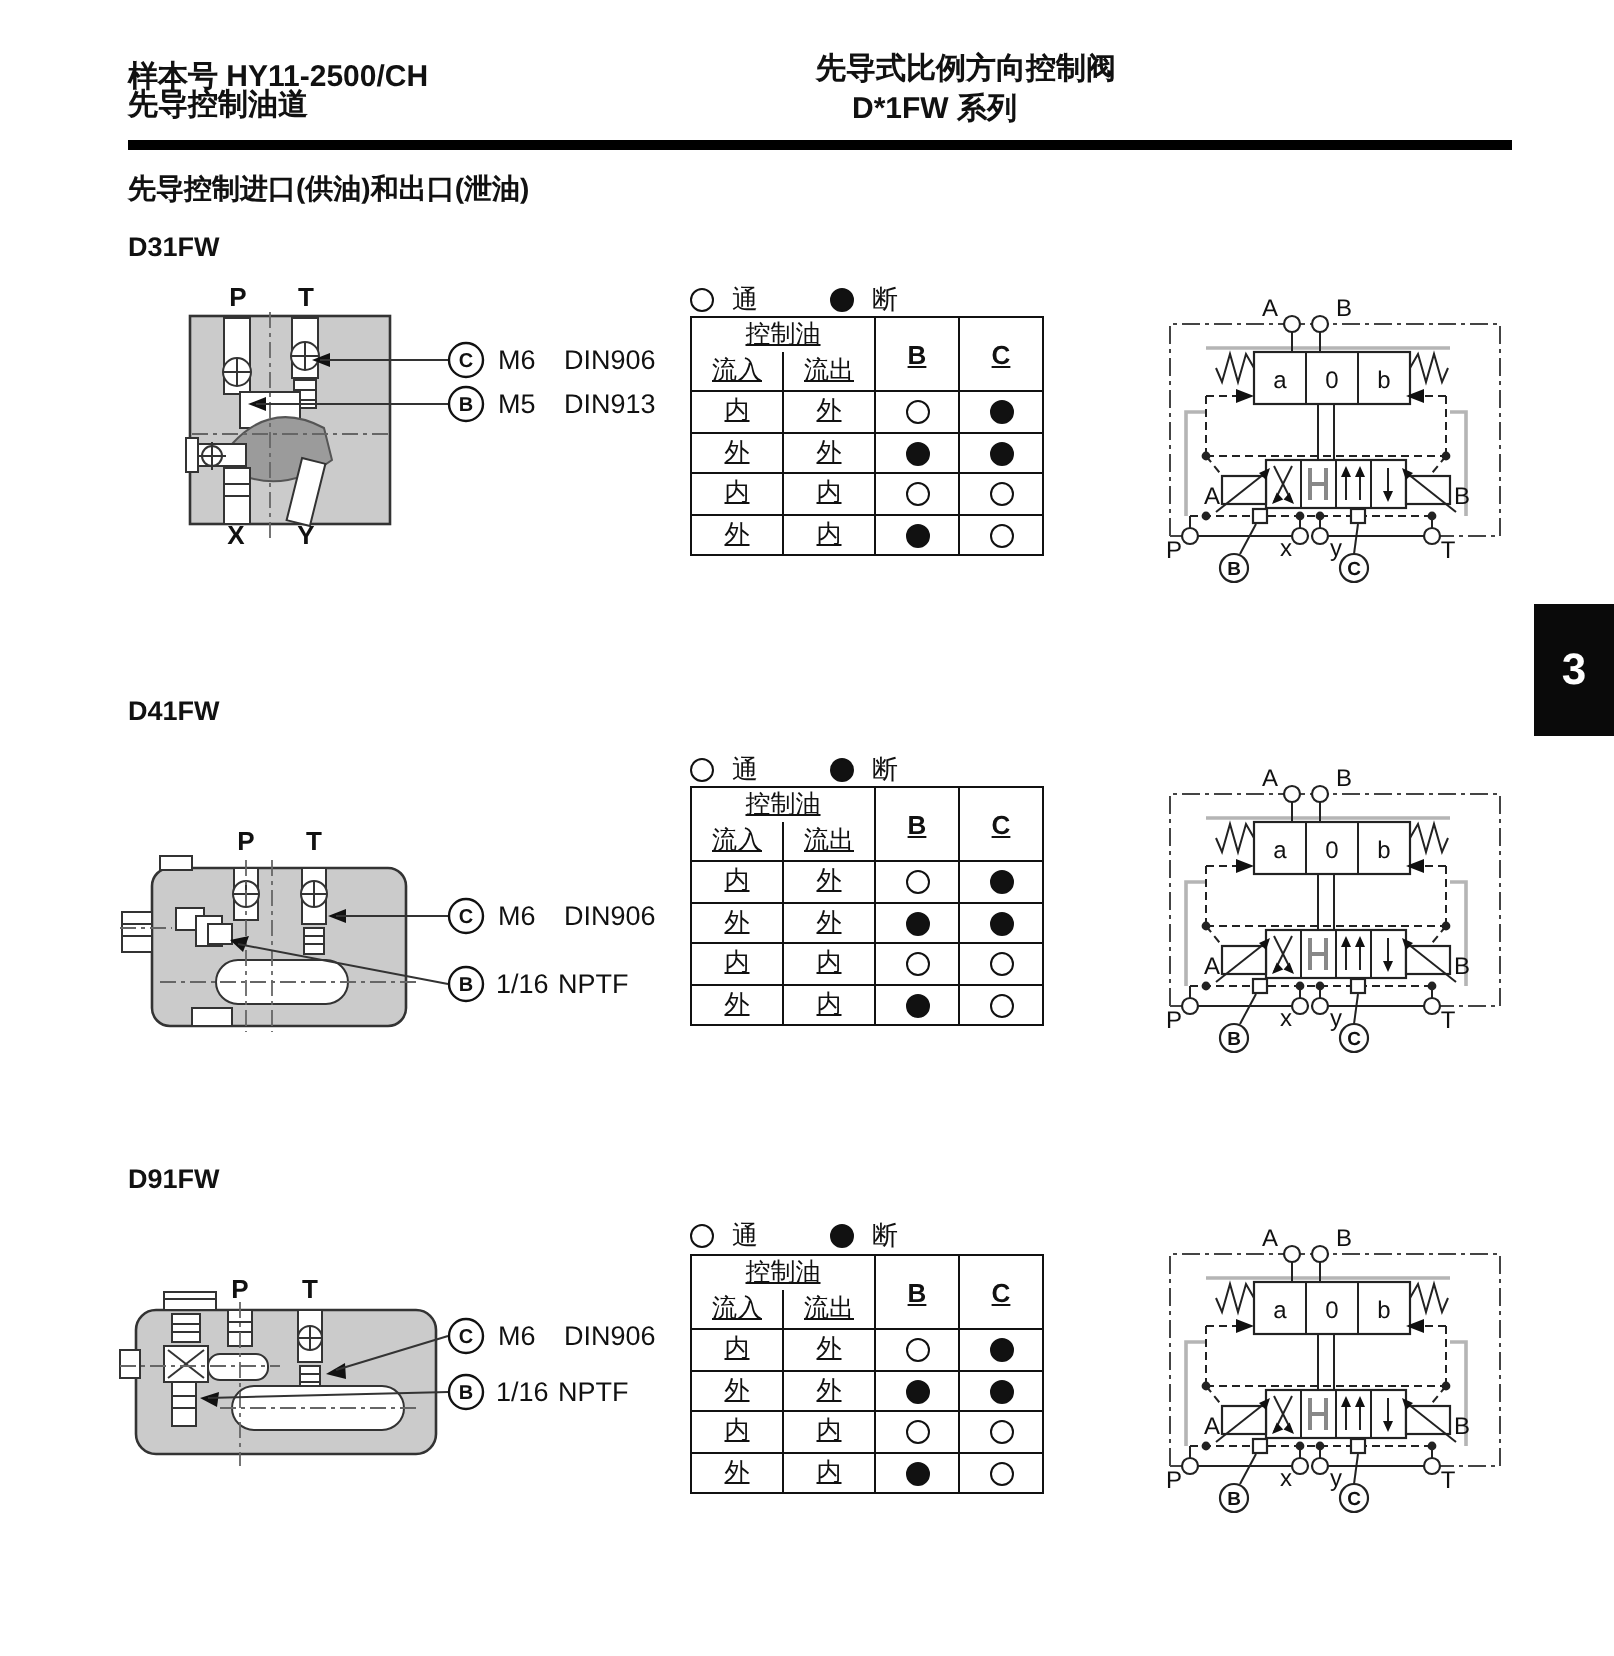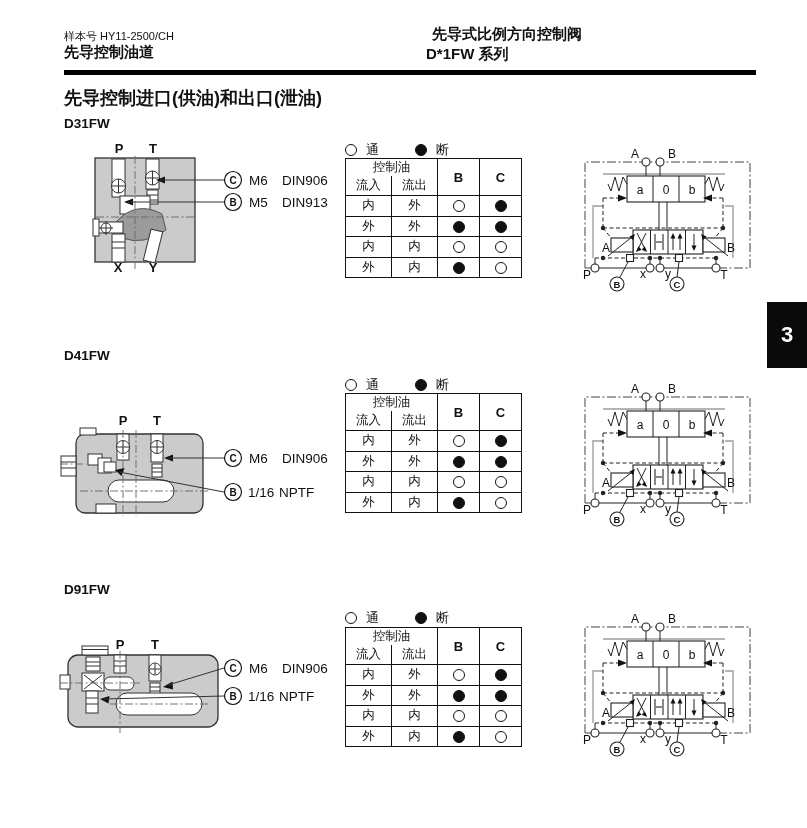--- a/index.html
+++ b/index.html
@@ -1,37 +1,37 @@
 <!DOCTYPE html>
 <html><head>
 <meta charset="utf-8">
 <style>
   html,body{margin:0;padding:0;background:#fff;}
   .page{position:relative;width:807px;height:828px;background:#fff;overflow:hidden;
         font-family:"Liberation Sans","DejaVu Sans",sans-serif;color:#111;}
   .abs{position:absolute;}
-  .hdr-small{font-size:11px;font-weight:normal;}
+  .hdr-small{font-size:15px;font-weight:bold;}
   .hdr-big{font-size:15px;font-weight:bold;}
   .rule{background:#000;height:5px;}
-  .subtitle{font-size:18px;font-weight:bold;}
+  .subtitle{font-size:14px;font-weight:bold;}
   .sec-title{font-size:13.5px;font-weight:bold;}
   .page-tab{background:#0a0a0a;color:#fff;display:flex;align-items:center;justify-content:center;
             font-size:22px;font-weight:bold;}
   
   .legend{display:flex;align-items:center;gap:9px;font-size:13px;}
   .legend .gap{width:18px;}
   .dot{display:inline-block;width:12px;height:12px;border:1.6px solid #111;border-radius:50%;
        box-sizing:border-box;vertical-align:middle;}
   .dot[data-state="closed"]{background:#111;}
   .dot[data-state="open"]{background:#fff;}
   
   table.ctl{border-collapse:collapse;table-layout:fixed;}
   table.ctl th,table.ctl td{border:1px solid #111;text-align:center;padding:0;
         font-size:12.5px;font-weight:normal;}
-  table.ctl{border:1.5px solid #111;}
+  table.ctl{border:1.5px solid #111;text-decoration:underline;}
   table.ctl .grp{border-bottom:none;height:16px;}
   table.ctl .io{border-top:none;height:19px;}
   table.ctl .bc{font-weight:bold;font-size:13px;}
   table.ctl td{height:19.5px;}
   table.ctl .w-in{width:45px;margin-top:31px;} table.ctl .w-out{width:45px;}
   table.ctl .w-b{width:41px;} table.ctl .w-c{width:41px;}
   
   svg{overflow:visible;}
   .blk{fill:#cbcbcb;stroke:#333;stroke-width:1.3;}
   .wh{fill:#fff;stroke:#333;stroke-width:1;}
@@ -55,21 +55,21 @@
   .s-cell{font:12px "Liberation Sans",sans-serif;fill:#111;text-anchor:middle;}
   .s-key{font:bold 9.5px "Liberation Sans",sans-serif;fill:#111;text-anchor:middle;}
 </style>
 </head>
 <body>
 
 <div class="page">
 
   <div class="abs hdr-small" style="left:64px;top:29px;">样本号 HY11-2500/CH</div>
   <div class="abs hdr-big" style="left:64px;top:43px;">先导控制油道</div>
-  <div class="abs hdr-big" style="left:432px;top:25px;">先导式比例方向控制阀</div>
+  <div class="abs hdr-big" style="left:408px;top:25px;">先导式比例方向控制阀</div>
   <div class="abs hdr-big" style="left:426px;top:45px;">D*1FW 系列</div>
   <div class="abs rule" style="left:64px;top:70px;width:692px;"></div>
   <div class="abs subtitle" style="left:64px;top:86px;">先导控制进口(供油)和出口(泄油)</div>
 
   <div class="abs page-tab" style="left:767px;top:302px;width:40px;height:66px;">3</div>
 
   <svg width="0" height="0" style="position:absolute">
     <symbol id="sym-schematic" viewBox="0 0 185 148">
       <g>
         <path class="s-chain" d="M10,122 V16 H175 V122 H145 M10,122 H16"></path>

